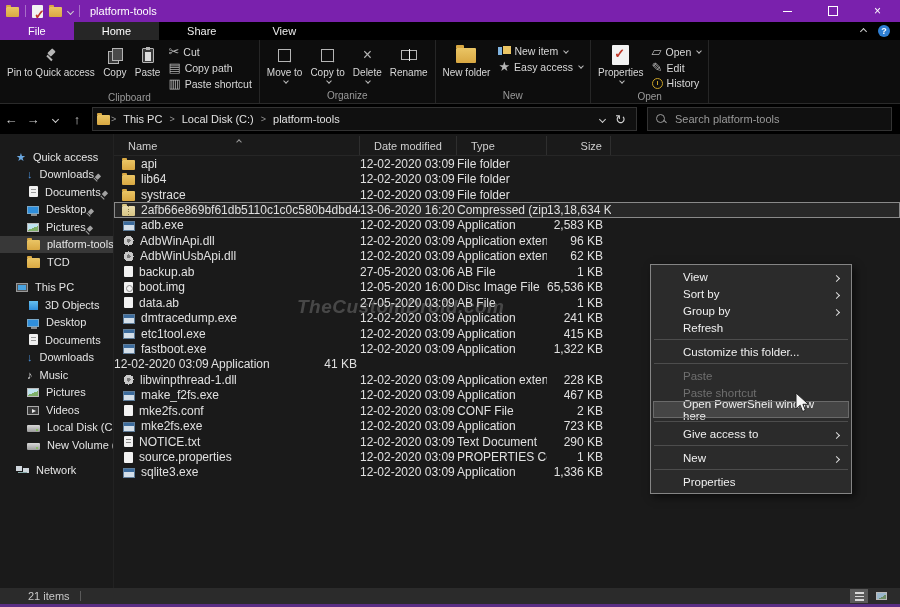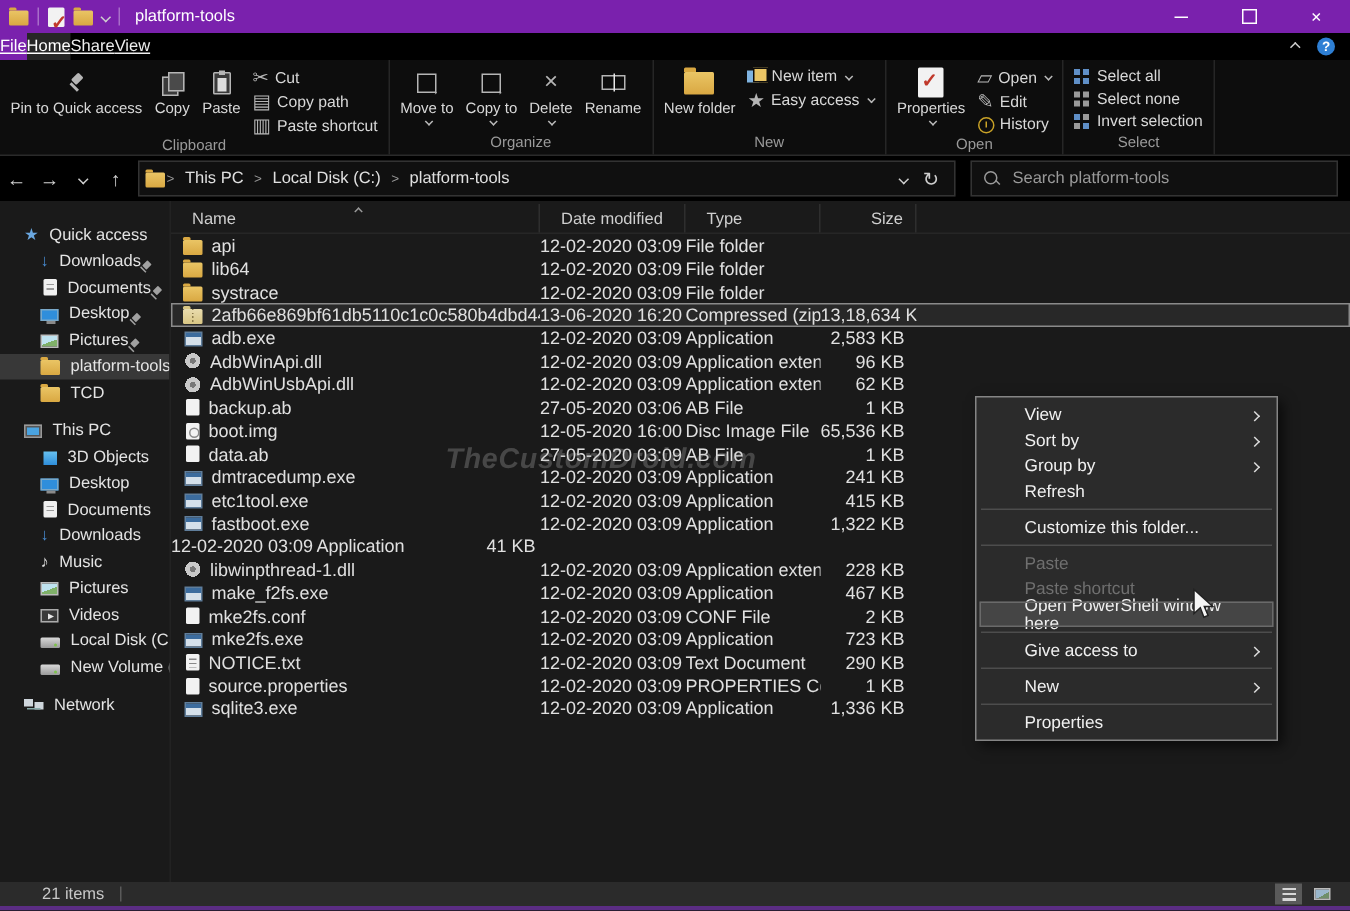--- a/index.html
+++ b/index.html
@@ -15,21 +15,21 @@
   .tb-title { margin-left:4px; }
   .win-controls { display:flex; height:22px; }
   .win-btn { width:45px; height:22px; display:flex; align-items:center; justify-content:center;
     color:#fff; font-size:12px; }
   .win-min::after{ content:""; width:9px; height:1px; background:#fff; display:block; }
   .win-max::after{ content:""; width:8px; height:8px; border:1px solid #fff; display:block; }
 
   
   .tabrow { position:absolute; left:0; top:22px; width:900px; height:18px; background:#000;
     display:flex; align-items:stretch; font-size:11px; }
-  .rtab { padding:0 0; display:flex; align-items:center; color:#eee;text-decoration:underline; }
+  .rtab { padding:0 28px; display:flex; align-items:center; color:#eee; }
   .rtab.accent { background:#7a21ad; color:#fff; }
   .rtab.active { background:#262626; color:#fff; }
   .tabrow-right { margin-left:auto; display:flex; align-items:center; gap:12px; padding-right:10px; }
   .chev { display:inline-block; width:5px; height:5px; border-right:1.4px solid #cfcfcf;
     border-bottom:1.4px solid #cfcfcf; }
   .chev.up { transform:rotate(-135deg); }
   .chev.down { transform:rotate(45deg); }
   .chev.right { transform:rotate(-45deg); }
   .help-dot { width:12px; height:12px; border-radius:50%; background:#2e7fd4; color:#fff;
     font-size:9px; font-weight:bold; display:flex; align-items:center; justify-content:center; }
@@ -363,39 +363,20 @@
               <span>Edit</span>
             </div>
             <div class="rbtn-small">
               <span class="gi gi-history"></span>
               <span>History</span>
             </div>
           </div>
         </div>
         <div class="rg-label">Open</div>
       </div>
-      <div class="ribbon-group">
-        <div class="rg-buttons">
-          <div class="rg-col">
-            <div class="rbtn-small">
-              <span class="gi gi-grid"></span>
-              <span>Select all</span>
-            </div>
-            <div class="rbtn-small">
-              <span class="gi gi-grid none"></span>
-              <span>Select none</span>
-            </div>
-            <div class="rbtn-small">
-              <span class="gi gi-grid invert"></span>
-              <span>Invert selection</span>
-            </div>
-          </div>
-        </div>
-        <div class="rg-label">Select</div>
-      </div>
     </div>
 
   <div class="addressrow">
     <div class="nav-btn">←</div>
     <div class="nav-btn">→</div>
     <div class="nav-btn">
         <span class="chev down"></span>
       </div>
     <div class="nav-btn">↑</div>
     <div class="addr-box">

